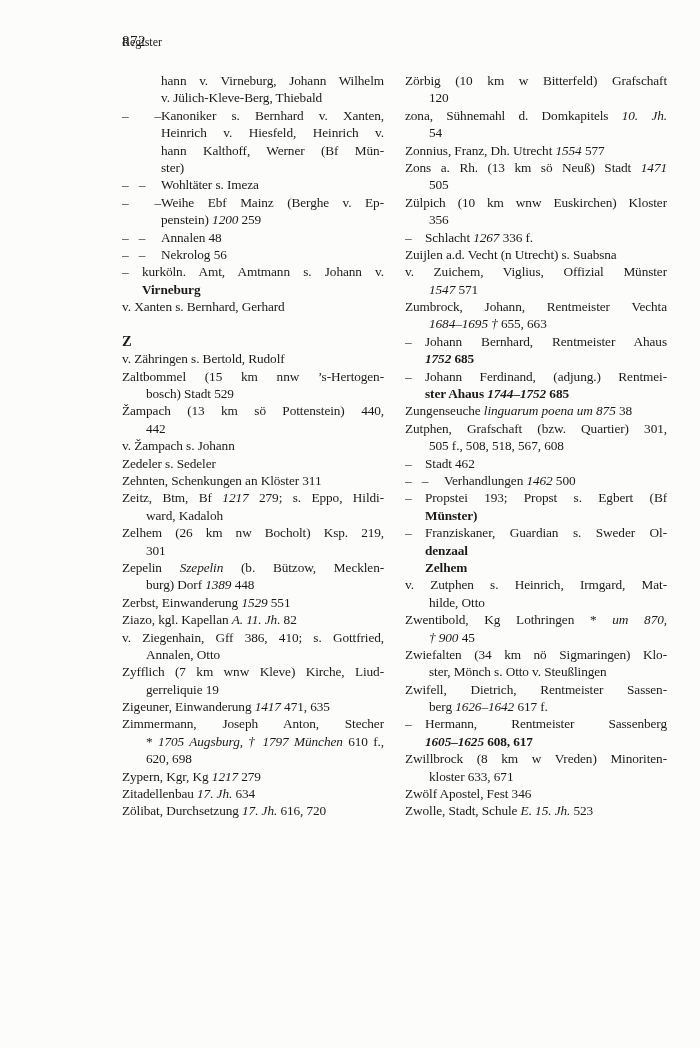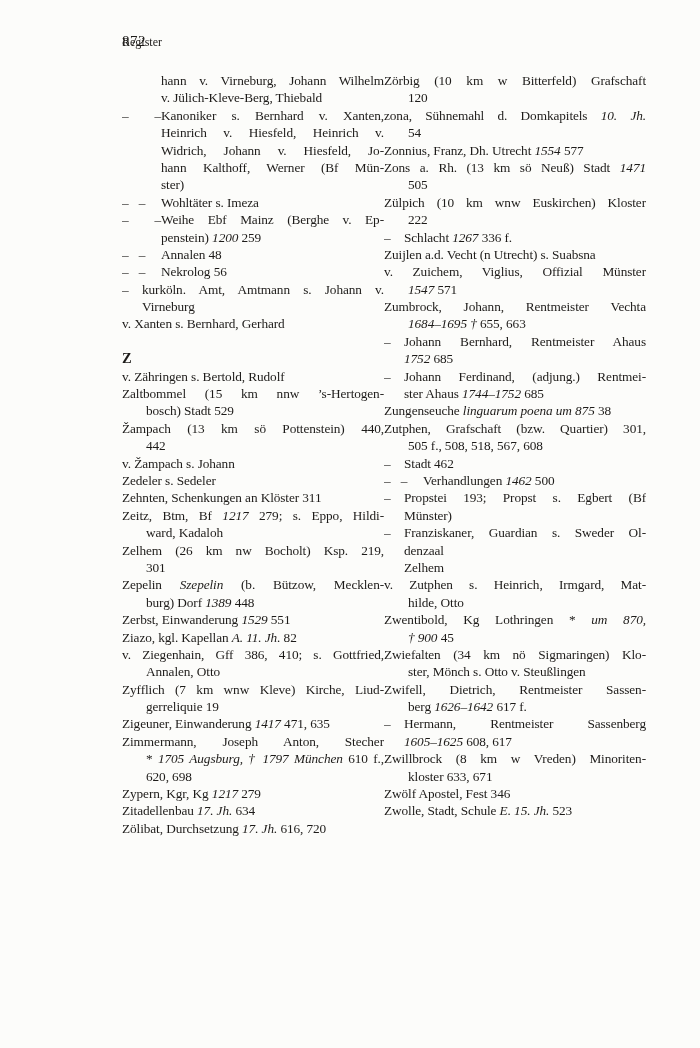--- a/index.html
+++ b/index.html
@@ -30,39 +30,40 @@
     letter-spacing:0.5px;
   }
   .running-title{
     position:absolute;left:0;top:2px;
     width:100%;
     font-size:12px;
   }
   .columns{
     margin-top:19px;
     display:flex;
+    gap:21px;
   }
   .col{
     width:262px;
     font-size:13.3px;
     letter-spacing:-0.1px;
   }
   .line{
     height:17.4px;
     line-height:17.4px;
     overflow:hidden;
     white-space:nowrap;
   }
   .line.j{
     white-space:normal;
     text-align:justify;
     text-align-last:justify;
   }
   .line.c{padding-left:24px;}
-  .line.s1c{padding-left:20px;}
+  .line.s1c{padding-left:20px;font-weight:bold;}
   .line.s2c{padding-left:39px;}
   .line.h{font-weight:bold;font-size:14.5px;}
   .pre{display:inline-block;}
   .s1 .pre{width:20px;}
   .s2 .pre{width:39px;word-spacing:7px;}
   .it{font-style:italic;}
 </style>
 </head>
 <body>
 
@@ -71,21 +72,20 @@
     <div class="page-header">
       <span class="page-number">872</span>
       <span class="running-title">Register</span>
     </div>
     <div class="columns">
       <div class="col col-left">
           <div class="line s2c j"><span>hann v. Virneburg, Johann Wilhelm</span></div>
           <div class="line s2c"><span>v. Jülich-Kleve-Berg, Thiebald</span></div>
           <div class="line s2 j"><span class="pre">– –</span><span>Kanoniker s. Bernhard v. Xanten,</span></div>
           <div class="line s2c j"><span>Heinrich v. Hiesfeld, Heinrich v.</span></div>
-          <div class="line s2c j"><span>Widrich, Johann v. Hiesfeld, Jo-</span></div>
           <div class="line s2c j"><span>hann Kalthoff, Werner (Bf Mün-</span></div>
           <div class="line s2c"><span>ster)</span></div>
           <div class="line s2"><span class="pre">– –</span><span>Wohltäter s. Imeza</span></div>
           <div class="line s2 j"><span class="pre">– –</span><span>Weihe Ebf Mainz (Berghe v. Ep-</span></div>
           <div class="line s2c"><span>penstein) </span><span class="it">1200</span><span> 259</span></div>
           <div class="line s2"><span class="pre">– –</span><span>Annalen 48</span></div>
           <div class="line s2"><span class="pre">– –</span><span>Nekrolog 56</span></div>
           <div class="line s1 j"><span class="pre">–</span><span>kurköln. Amt, Amtmann s. Johann v.</span></div>
           <div class="line s1c"><span>Virneburg</span></div>
           <div class="line e"><span>v. Xanten s. Bernhard, Gerhard</span></div>
@@ -121,21 +121,21 @@
         </div>
       <div class="col col-right">
           <div class="line e j"><span>Zörbig (10 km w Bitterfeld) Grafschaft</span></div>
           <div class="line c"><span>120</span></div>
           <div class="line e j"><span>zona, Sühnemahl d. Domkapitels </span><span class="it">10. Jh.</span></div>
           <div class="line c"><span>54</span></div>
           <div class="line e"><span>Zonnius, Franz, Dh. Utrecht </span><span class="it">1554</span><span> 577</span></div>
           <div class="line e j"><span>Zons a. Rh. (13 km sö Neuß) Stadt </span><span class="it">1471</span></div>
           <div class="line c"><span>505</span></div>
           <div class="line e j"><span>Zülpich (10 km wnw Euskirchen) Kloster</span></div>
-          <div class="line c"><span>222</span></div>
+          <div class="line c"><span>356</span></div>
           <div class="line s1"><span class="pre">–</span><span>Schlacht </span><span class="it">1267</span><span> 336 f.</span></div>
           <div class="line e"><span>Zuijlen a.d. Vecht (n Utrecht) s. Suabsna</span></div>
           <div class="line e j"><span>v. Zuichem, Viglius, Offizial Münster</span></div>
           <div class="line c"><span class="it">1547</span><span> 571</span></div>
           <div class="line e j"><span>Zumbrock, Johann, Rentmeister Vechta</span></div>
           <div class="line c"><span class="it">1684–1695 †</span><span> 655, 663</span></div>
           <div class="line s1 j"><span class="pre">–</span><span>Johann Bernhard, Rentmeister Ahaus</span></div>
           <div class="line s1c"><span class="it">1752</span><span> 685</span></div>
           <div class="line s1 j"><span class="pre">–</span><span>Johann Ferdinand, (adjung.) Rentmei-</span></div>
           <div class="line s1c"><span>ster Ahaus </span><span class="it">1744–1752</span><span> 685</span></div>

